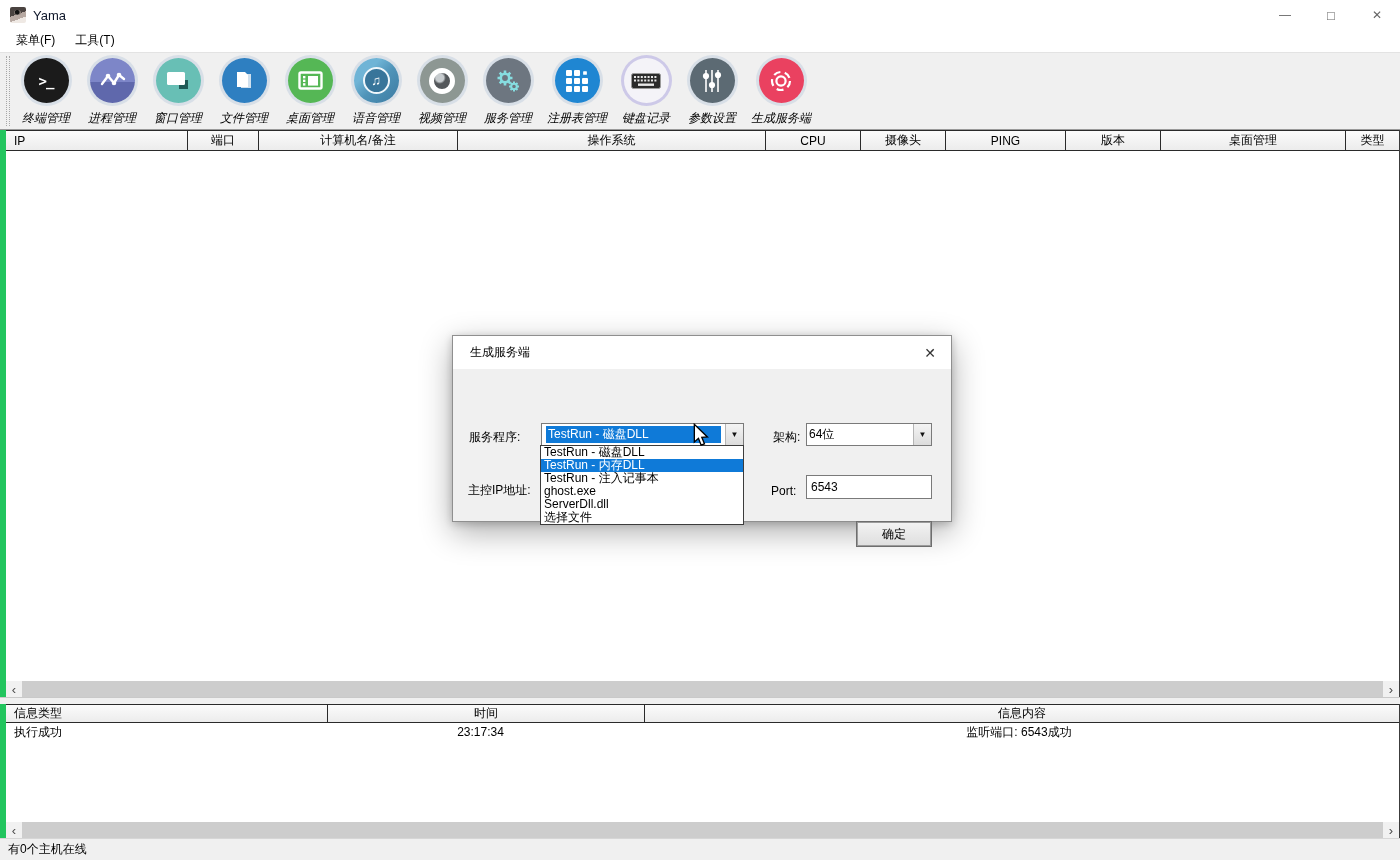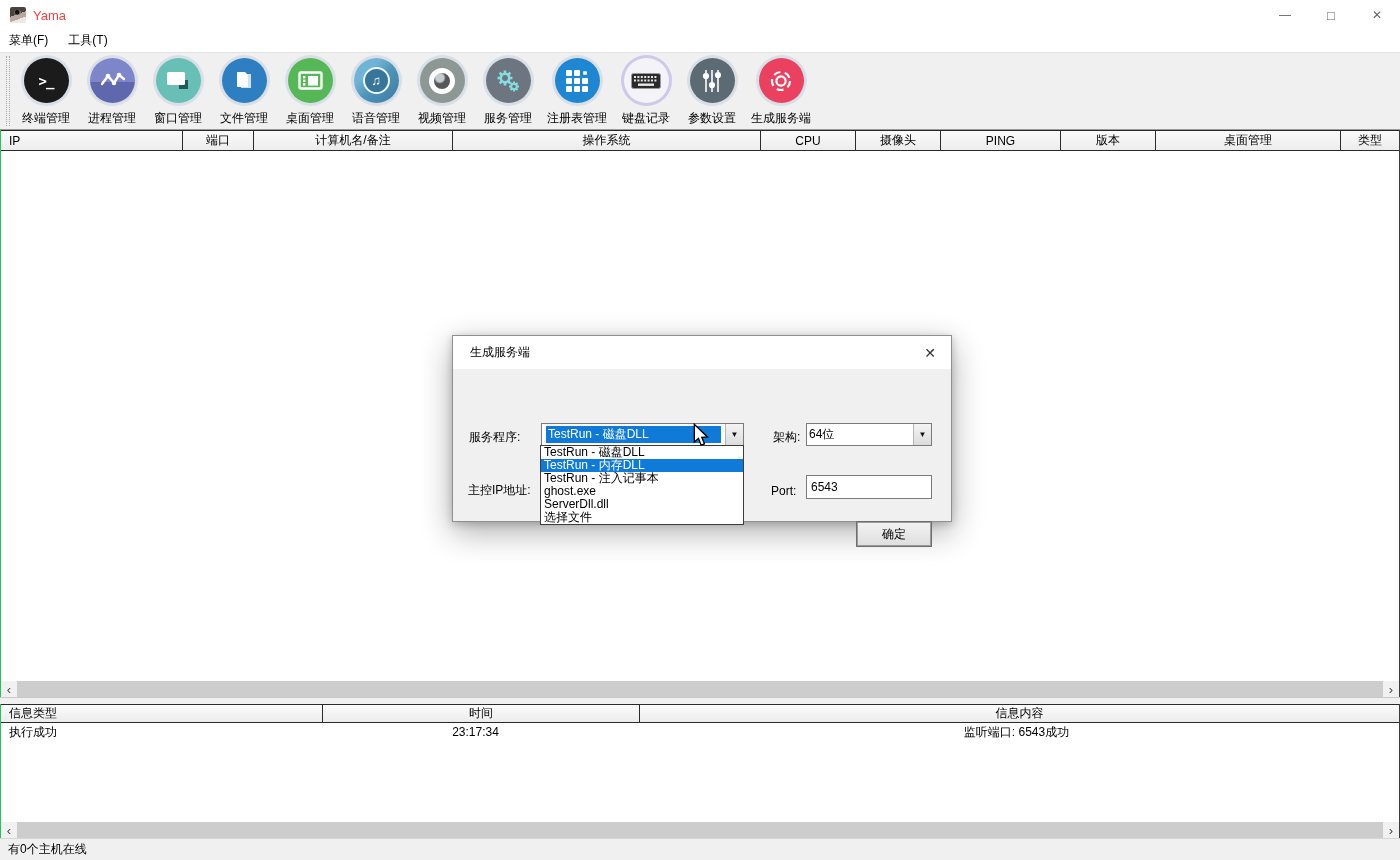--- a/index.html
+++ b/index.html
@@ -9,40 +9,40 @@
     font-size:12px; color:#000; background:#fff; position:relative;
   }
 
   
   .titlebar { height:30px; background:#fff; display:flex; align-items:center; }
   .app-icon { width:16px; height:16px; margin-left:10px; border-radius:2px;
     background:linear-gradient(160deg,#4a4340 0 45%,#b7a9a2 45% 70%,#efe9e4 70%);
     position:relative; }
   .app-icon::after{ content:""; position:absolute; left:4px; top:3px; width:7px; height:5px;
     border-radius:50%; background:radial-gradient(circle at 45% 45%, #101010 0 40%, #8a7f78 60%); }
-  .app-title { margin-left:7px; color:#ef4444; font-size:13px; }
+  .app-title { margin-left:7px; color:#0f172a; font-size:13px; }
   .win-controls { margin-left:auto; display:flex; height:30px; }
   .win-btn { width:46px; height:30px; display:flex; align-items:center; justify-content:center;
     color:#666; font-size:12px; cursor:default; }
   .win-btn.max { font-size:13px; }
 
   
-  .menubar { height:22px; background:#fff; display:flex; align-items:flex-end; padding-left:1px; }
+  .menubar { height:22px; background:#fff; display:flex; align-items:flex-end; padding-left:8px; }
   .menu-item { padding:2px 8px 3px 8px; margin-right:4px; }
 
   
   .toolbar { height:78px; background:#f0f0f0; border-top:1px solid #e3e3e3; border-bottom:1px solid #9a9a9a;
     display:flex; align-items:flex-start; padding-left:6px; }
   .gripper { width:4px; height:70px; margin:3px 3px 0 0;
     border-left:1px dotted #a8a8a8; border-right:1px dotted #a8a8a8; }
   .tool-item { width:66px; display:flex; flex-direction:column; align-items:center; padding-top:5px; }
   .tool-item.wide { width:72px; }
   .tool-circle { width:45px; height:45px; border-radius:50%; display:flex; align-items:center;
     justify-content:center; box-shadow:0 0 0 3px rgba(196,210,224,.55); position:relative; overflow:hidden; }
-  .tool-label { margin-top:7px; font-size:12px; white-space:nowrap; }
+  .tool-label { margin-top:7px; font-size:12px; white-space:nowrap;font-style:italic; }
 
   .c-terminal { background:#1b1b1b; }
   .c-terminal span { color:#fff; font-family:"DejaVu Sans Mono",monospace; font-weight:bold; font-size:14px; letter-spacing:-1px; }
   .c-process  { background:linear-gradient(180deg,#7d86c8 0 54%,#5f68ac 54% 100%); }
   .c-window   { background:#68bfb5; }
   .c-desktop  { background:#55b755; }
   .c-file     { background:#2e7fc1; }
   .c-audio    { background:linear-gradient(135deg,#6fb4d6 0 30%,#4f93b8 55%,#3c7ba2 100%); }
   .c-audio .audio-inner { width:27px; height:27px; border-radius:50%; background:#38759a;
     border:2px solid #eef6fb; color:#fff; font-size:13px; display:flex; align-items:center; justify-content:center; }
@@ -53,21 +53,21 @@
   .c-registry { background:#1f86d2; }
   .reg-grid { display:grid; grid-template-columns:repeat(3,6px); grid-template-rows:repeat(3,6px); gap:2px; }
   .reg-grid i { background:#fff; border-radius:1px; }
   .reg-grid i.small { transform:scale(.62); }
   .c-keyboard { background:#f4f3f8; box-shadow:0 0 0 3px #cdc9e8; }
   .c-params   { background:#5c6a73; }
   .c-genserver{ background:#ea4160; }
   .c-help     { background:#979dd6; }
 
   
-  .client { border-left:1px solid #22c55e; border-right:1px solid #3c3c3c; }
+  .client { border-left:6px solid #22c55e; border-right:1px solid #3c3c3c; }
   .hdr-row { display:flex; height:21px; background:#f2f2f2; border-top:1px solid #2a2a2a; }
   .hdr-cell { border-right:1px solid #2a2a2a; border-bottom:1px solid #2a2a2a;
     background:linear-gradient(#fbfbfb,#ececec); display:flex; align-items:center;
     justify-content:center; font-size:12px; overflow:hidden; white-space:nowrap; }
   .hdr-cell.left { justify-content:flex-start; padding-left:8px; }
   .main-body { height:530px; background:#fff; }
 
   .h-scroll { height:16px; display:flex; background:#f1f1f1; }
   .sb-btn { width:16px; height:16px; display:flex; align-items:center; justify-content:center;
     color:#4a4a4a; font-size:13px; background:#f1f1f1; }

